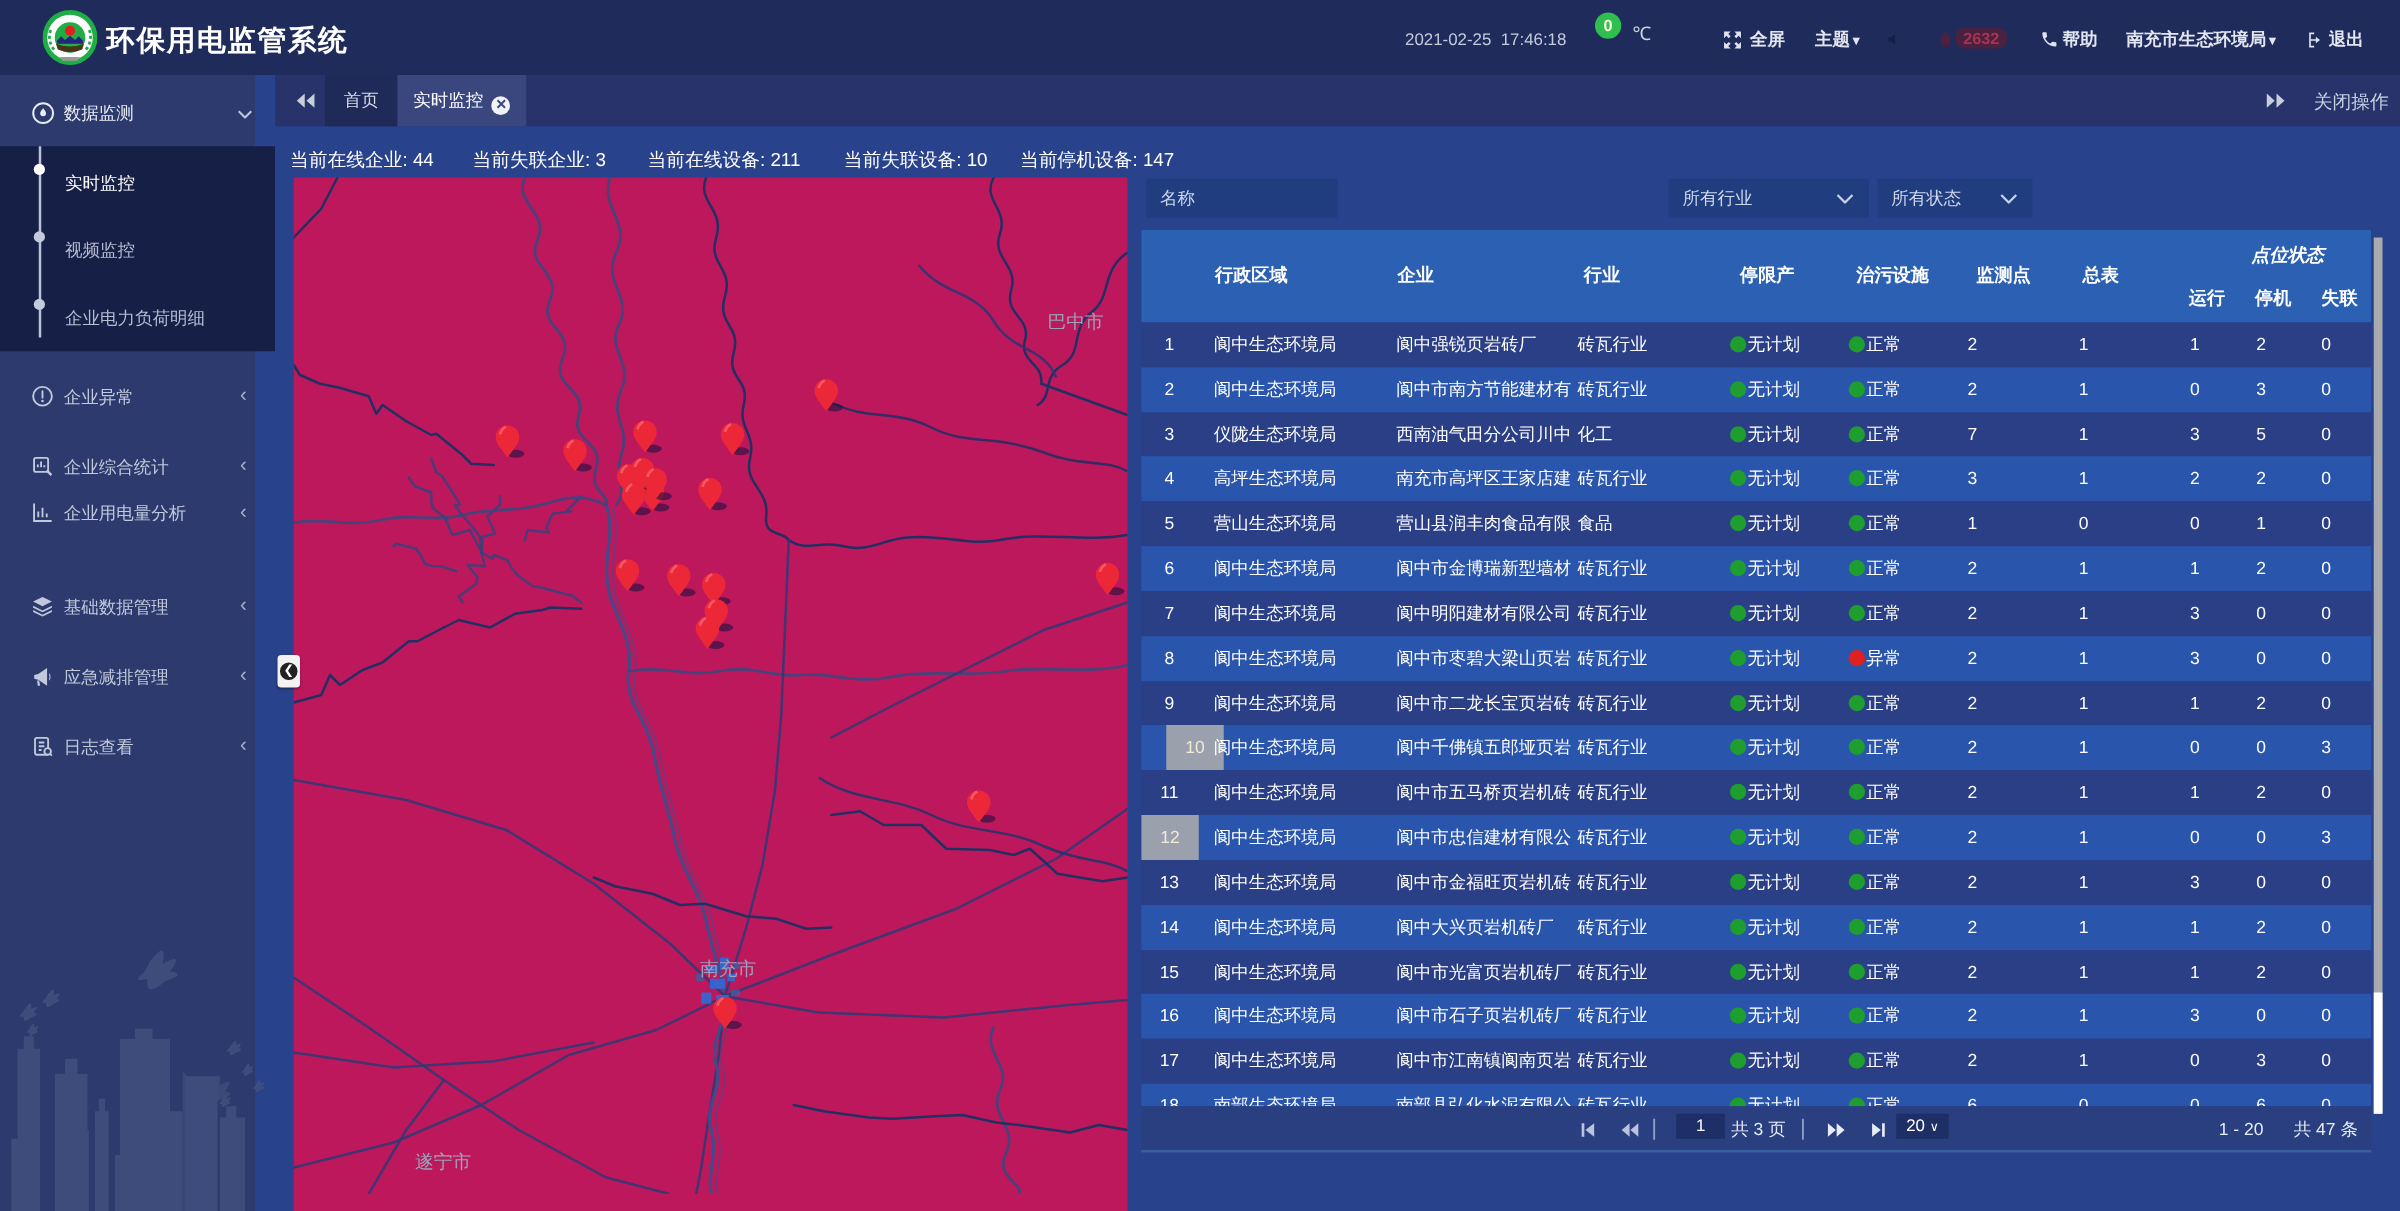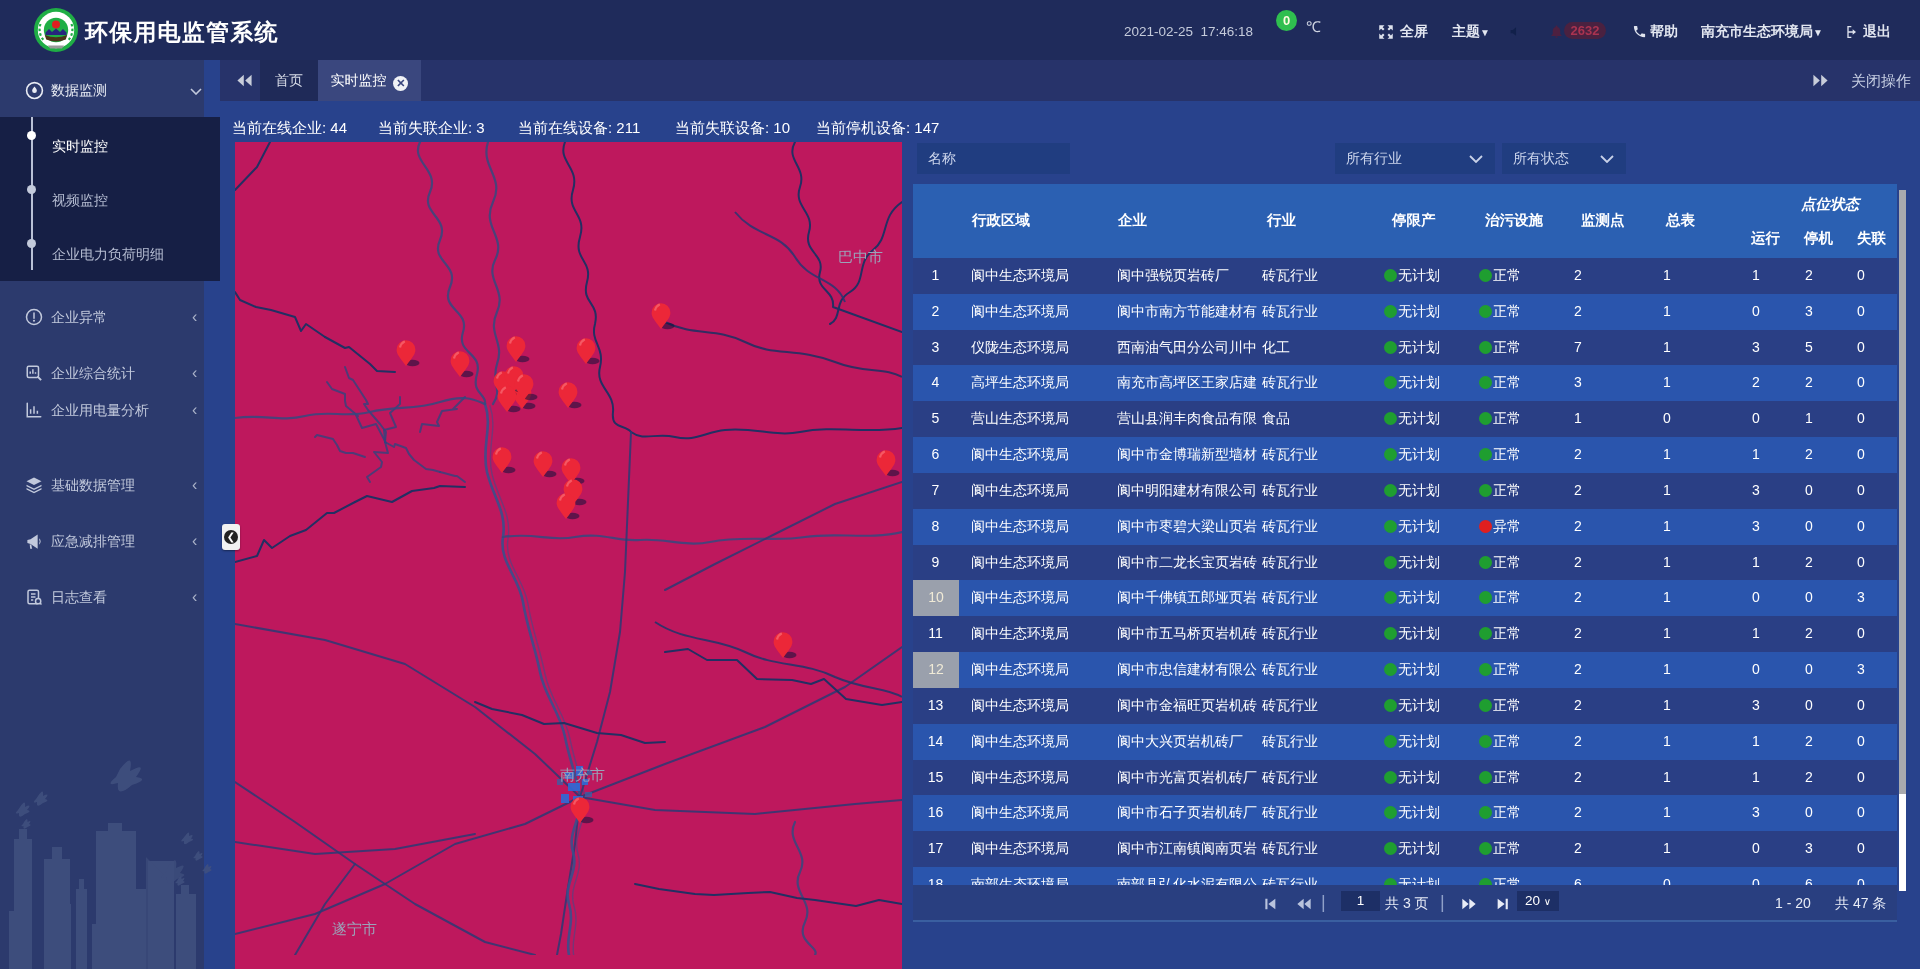--- a/index.html
+++ b/index.html
@@ -498,21 +498,21 @@
         <span class="cell" style="left:349px;">砖瓦行业</span>
         <span class="cell" style="left:471px;"><span class="gdot"></span>无计划</span>
         <span class="cell" style="left:566px;"><span class="gdot"></span>正常</span>
         <span class="cell jc" style="left:630px;">2</span>
         <span class="cell jc" style="left:719px;">1</span>
         <span class="cell jc" style="left:808px;">1</span>
         <span class="cell jc" style="left:861px;">2</span>
         <span class="cell jc" style="left:913px;">0</span>
       </div>
     <div class="trow even" style="top:396px;height:36px;">
-        <span class="cell numgray" style="height:36px;">10</span>
+        <span class="cell numgray" style="height:36px;margin-left:20px;">10</span>
         <span class="cell" style="left:58px;">阆中生态环境局</span>
         <span class="cell" style="left:204px;">阆中千佛镇五郎垭页岩</span>
         <span class="cell" style="left:349px;">砖瓦行业</span>
         <span class="cell" style="left:471px;"><span class="gdot"></span>无计划</span>
         <span class="cell" style="left:566px;"><span class="gdot"></span>正常</span>
         <span class="cell jc" style="left:630px;">2</span>
         <span class="cell jc" style="left:719px;">1</span>
         <span class="cell jc" style="left:808px;">0</span>
         <span class="cell jc" style="left:861px;">0</span>
         <span class="cell jc" style="left:913px;">3</span>

